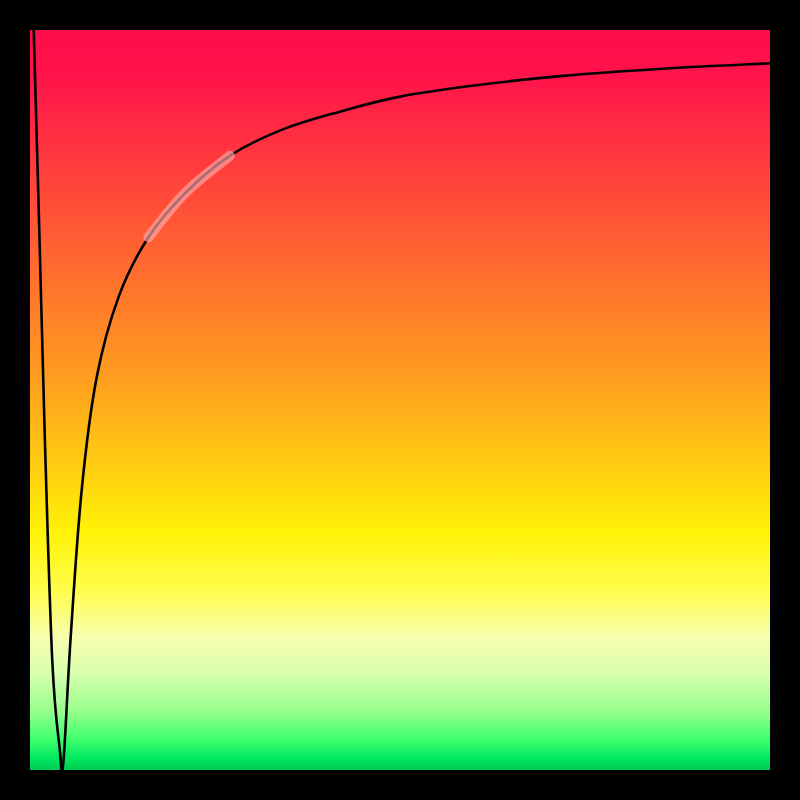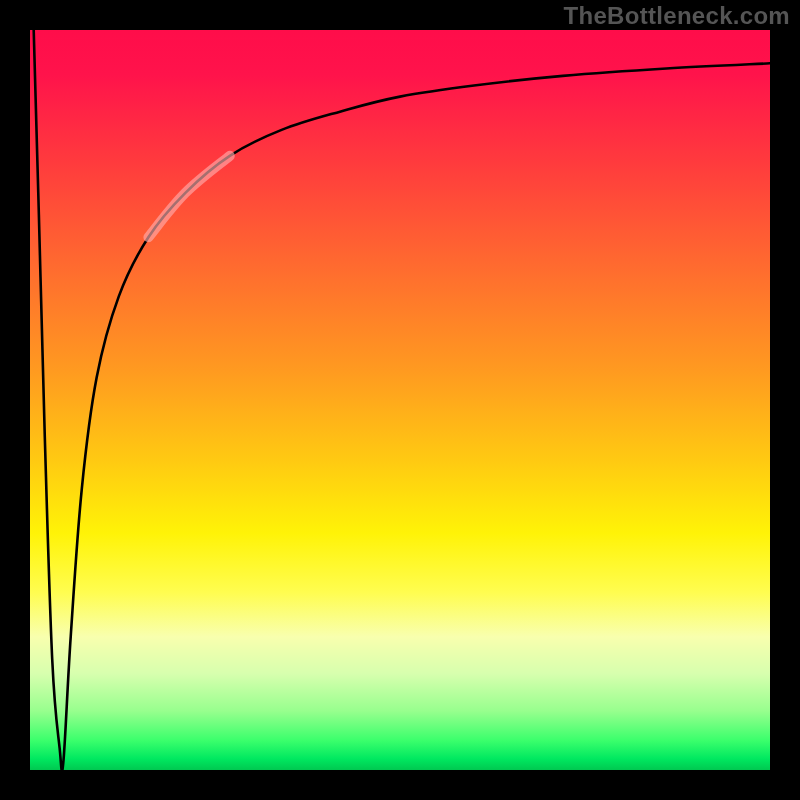--- a/index.html
+++ b/index.html
@@ -77,21 +77,20 @@
     stroke-width: 10;
     stroke-linecap: round;
     stroke-linejoin: round;
   }
 </style>
 </head>
 <body>
 
 <div class="frame">
 
-  <div class="watermark">TheBottleneck.com</div>
 
   <div class="plot-area">
     <div class="gradient"></div>
 
     <svg class="curve" viewBox="0 0 740 740" preserveAspectRatio="none">
       <path id="curve-main" class="curve-main" d="M3.70 0.00 C4.63 33.30, 6.88 111.74, 8.88 185.00 C10.88 258.26, 12.40 327.08, 14.80 407.00 C17.20 486.92, 19.54 573.06, 22.20 629.00 C24.86 684.94, 27.60 699.15, 29.60 717.80 C31.60 736.45, 31.30 752.58, 33.30 732.60 C35.30 712.62, 37.37 656.08, 40.70 606.80 C44.03 557.52, 47.14 505.42, 51.80 458.80 C56.46 412.18, 59.94 382.43, 66.60 347.80 C73.26 313.17, 79.48 291.71, 88.80 266.40 C98.12 241.09, 106.41 225.85, 118.40 207.20 C130.39 188.55, 140.75 177.45, 155.40 162.80 C170.05 148.15, 182.48 137.12, 199.80 125.80 C217.12 114.48, 231.62 107.89, 251.60 99.90 C271.58 91.91, 289.49 87.39, 310.80 81.40 C332.11 75.41, 346.02 71.26, 370.00 66.60 C393.98 61.94, 414.70 59.23, 444.00 55.50 C473.30 51.77, 498.17 48.94, 532.80 45.88 C567.43 42.82, 599.10 40.74, 636.40 38.48 C673.70 36.22, 721.35 34.23, 740.00 33.30"></path>
       <path id="curve-hl" class="curve-highlight" d="M118.40 207.20 C125.06 199.21, 140.75 177.45, 155.40 162.80 C170.05 148.15, 191.81 132.46, 199.80 125.80"></path>
     </svg>
   </div>
 

